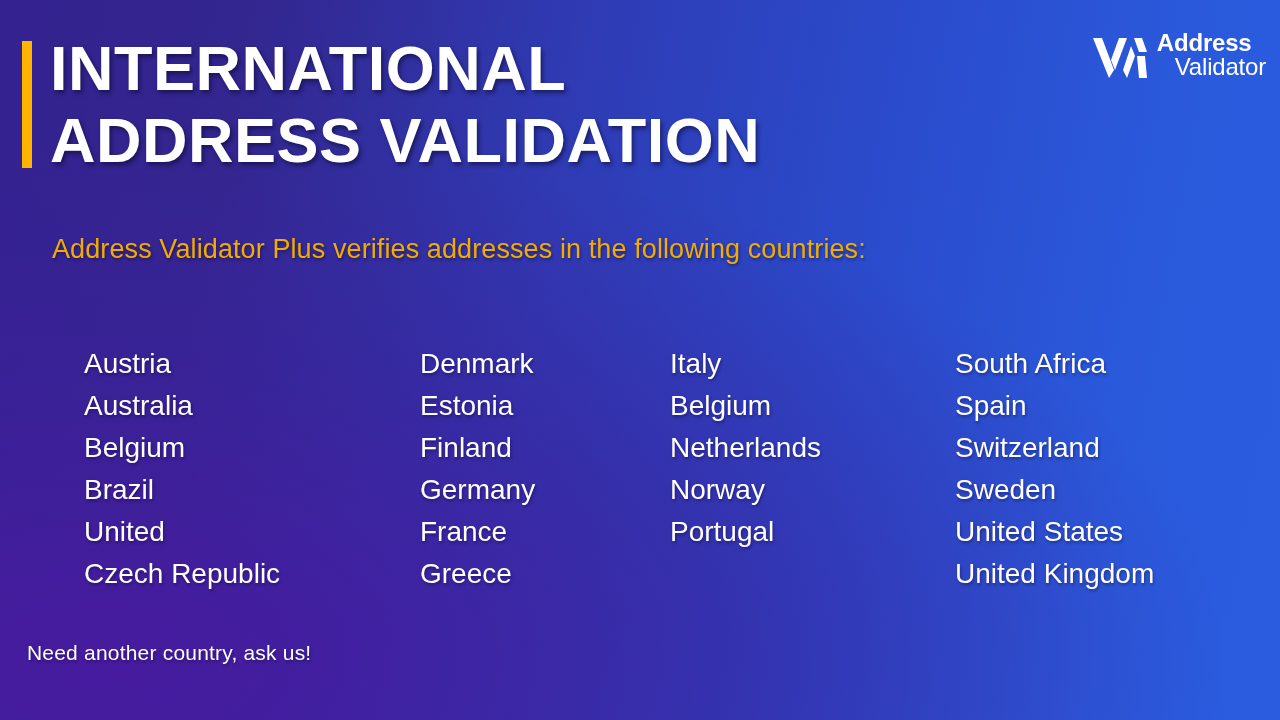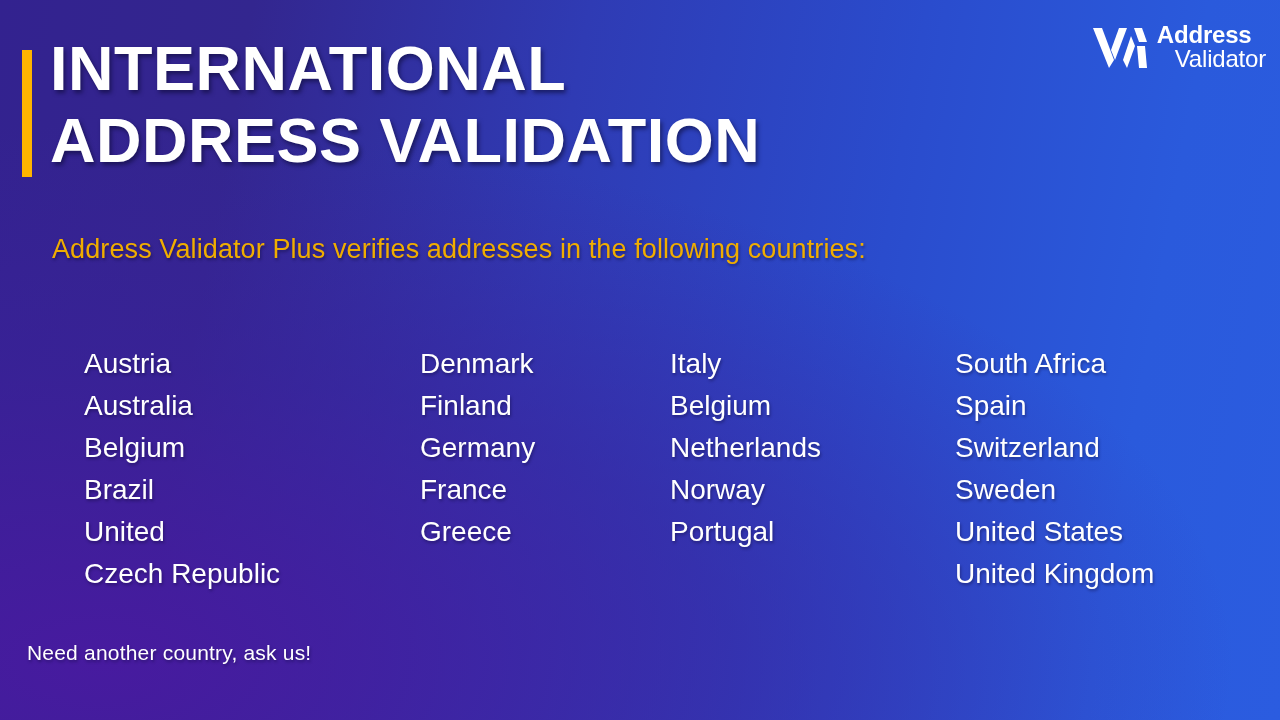--- a/index.html
+++ b/index.html
@@ -15,24 +15,24 @@
     overflow: hidden;
     font-family: "Liberation Sans", sans-serif;
     background:
       radial-gradient(130% 110% at 8% 92%, rgba(72,26,160,0.95) 0%, rgba(60,32,155,0.55) 38%, rgba(45,45,190,0.0) 68%),
       linear-gradient(100deg, #33228f 0%, #33268f 18%, #2f3bb4 42%, #2a4ccd 66%, #2a5adc 86%, #2b5ce0 100%);
   }
 
   
   .logo {
     position: absolute;
-    top: 22px;
+    top: 30px;
     right: 14px;
     display: flex;
-    align-items: flex-start;
+    align-items: flex-end;
     gap: 10px;
   }
   .logo-mark {
     width: 54px;
     height: 46px;
     display: block;
   }
   .logo-text {
     display: flex;
     flex-direction: column;
@@ -52,21 +52,21 @@
     letter-spacing: -0.2px;
     margin-left: 18px;
   }
 
   
   .title-block {
     position: absolute;
     left: 22px;
     top: 33px;
     display: flex;
-    align-items: flex-end;
+    align-items: center;
   }
   .accent-bar {
     width: 10px;
     height: 127px;
     background: #ffb400;
     flex: 0 0 auto;
   }
   .title-lines {
     margin-left: 18px;
     display: flex;
@@ -168,20 +168,21 @@
     <div class="col">
       <div class="country">Austria</div>
       <div class="country">Australia</div>
       <div class="country">Belgium</div>
       <div class="country">Brazil</div>
       <div class="country">United</div>
       <div class="country">Czech Republic</div>
     </div>
     <div class="col">
       <div class="country">Denmark</div>
+      <div class="country">Estonia</div>
       <div class="country">Finland</div>
       <div class="country">Germany</div>
       <div class="country">France</div>
       <div class="country">Greece</div>
     </div>
     <div class="col">
       <div class="country">Italy</div>
       <div class="country">Belgium</div>
       <div class="country">Netherlands</div>
       <div class="country">Norway</div>

